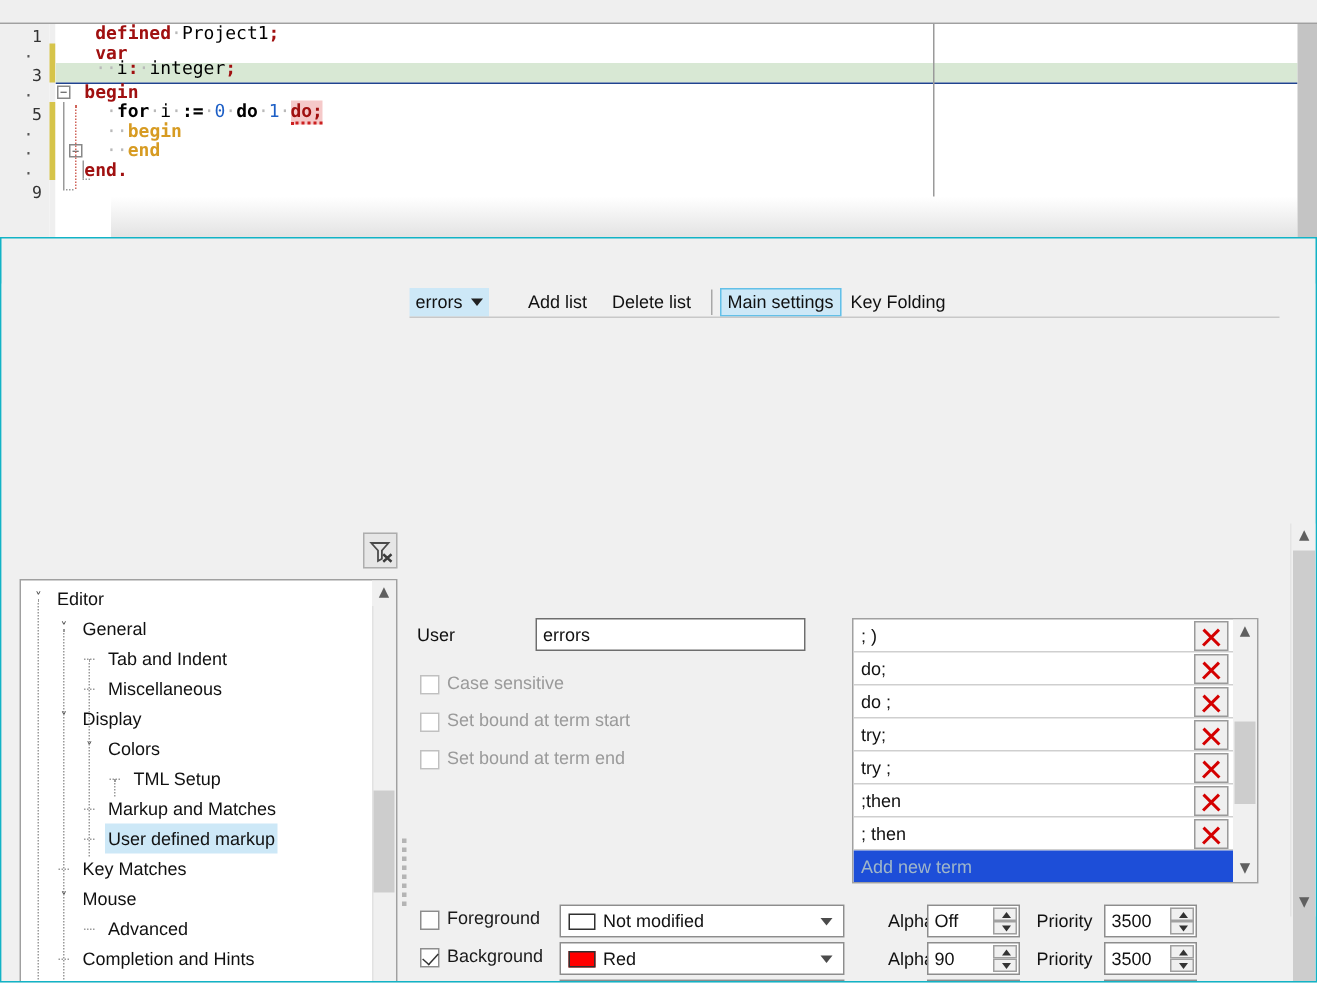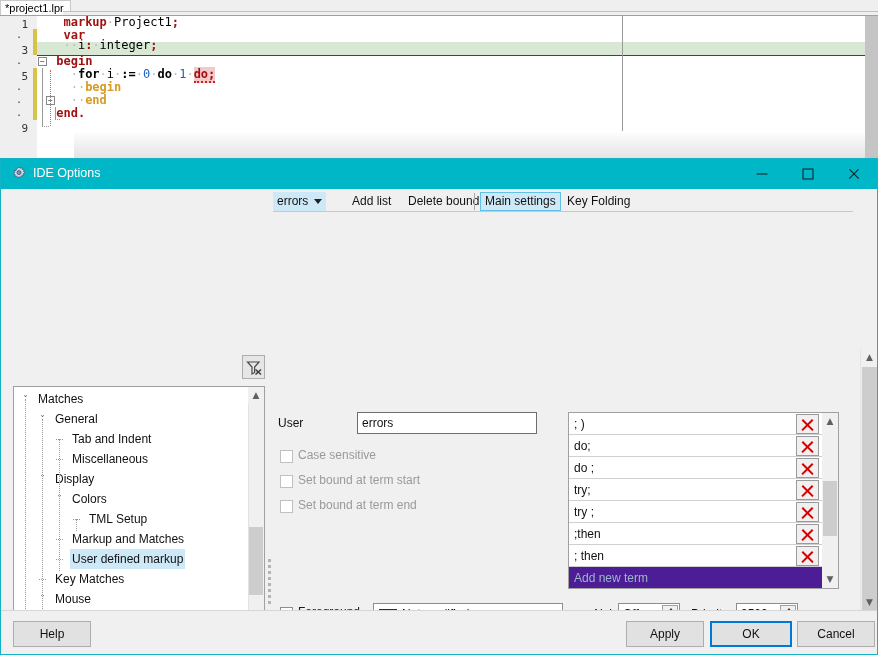--- a/index.html
+++ b/index.html
@@ -229,21 +229,21 @@
     position:absolute; left:567px; top:223px; width:271px; height:177px;
     background:#fff; border:1px solid #a0a0a0; overflow:hidden;
   }
   .term-row {
     position:absolute; left:0; width:254px; height:22px;
     border-bottom:1px solid #cfcfcf;
   }
   .term-row .tval {
     position:absolute; left:5px; top:4px; font-size:12px; color:#111;
   }
-  .term-row.newrow { background:#4c1d95; border-bottom:none;text-align:center; }
+  .term-row.newrow { background:#1d4ed8; border-bottom:none;text-align:center; }
   .term-row.newrow .tval { color:#9fb6c9; }
   .del-btn {
     position:absolute; left:227px; width:23px; height:20px;
     background:#f0f0f0; border:1px solid #9a9a9a;
   }
   .del-btn:before, .del-btn:after {
     content:""; position:absolute; left:3px; top:9px; width:15px; height:2.4px; background:#d40000;
   }
   .del-btn:before { transform:rotate(45deg); }
   .del-btn:after { transform:rotate(-45deg); }
@@ -307,26 +307,20 @@
   #btn-help { left:12px; width:78px; }
   #btn-apply { right:173px; width:78px; }
   #btn-ok { right:85px; width:82px; }
   #btn-cancel { right:2px; width:78px; }
 </style>
 </head>
 <body>
 
 <div id="ide-bg">
 
-  <div class="tabstrip">
-    <div class="tab">
-      <span>*project1.lpr</span>
-    </div>
-    <div class="tabrest"></div>
-  </div>
 
   <div id="editor">
 
     <div id="gutter">
       <div class="gutnum" style="top:2px">1</div>
       <div class="gutdot" style="top:15px">·</div>
       <div class="gutnum" style="top:28px">3</div>
       <div class="gutdot" style="top:41px">·</div>
       <div class="gutnum" style="top:54px">5</div>
       <div class="gutdot" style="top:67px">·</div>
@@ -348,86 +342,67 @@
       <div class="foldline" style="left:5px; top:52px; height:52px;"></div>
       <div class="foldline" style="left:5px; top:104px; height:6px;"></div>
       <div class="doth" style="left:5px; top:110px; width:7px;"></div>
       <div class="foldbox" style="left:1px; top:41px;">−</div>
       <div class="foldbox" style="left:9px; top:80px;">−</div>
       <div class="foldline" style="left:18px; top:91px; height:12px;"></div>
       <div class="doth" style="left:18px; top:103px; width:5px;"></div>
       <div class="guide-v" style="left:13px; top:54px; height:56px;"></div>
 
       <div class="codetext-wrap">
-        <div class="cline" style="top:0px">  <span class="k-res">markup</span><span class="k-dot">·</span><span class="k-id">Project1</span><span class="k-res">;</span></div>
+        <div class="cline" style="top:0px">  <span class="k-res">defined</span><span class="k-dot">·</span><span class="k-id">Project1</span><span class="k-res">;</span></div>
         <div class="cline" style="top:13px">  <span class="k-res">var</span></div>
         <div class="cline" style="top:23px">  <span class="k-dot">··</span><span class="k-id">i</span><span class="k-res">:</span><span class="k-dot">·</span><span class="k-id">integer</span><span class="k-res">;</span></div>
         <div class="cline" style="top:39px"> <span class="k-res">begin</span></div>
         <div class="cline" style="top:52px">   <span class="k-dot">·</span><span class="k-kw">for</span><span class="k-dot">·</span><span class="k-id">i</span><span class="k-dot">·</span><span class="k-kw">:=</span><span class="k-dot">·</span><span class="k-num">0</span><span class="k-dot">·</span><span class="k-kw">do</span><span class="k-dot">·</span><span class="k-num">1</span><span class="k-dot">·</span><span class="k-err">do;</span></div>
         <div class="cline" style="top:65px">   <span class="k-dot">··</span><span class="k-amber">begin</span></div>
         <div class="cline" style="top:78px">   <span class="k-dot">··</span><span class="k-amber">end</span></div>
         <div class="cline" style="top:91px"> <span class="k-res">end</span><span class="k-res">.</span></div>
       </div>
 
       <div id="ed-fade"></div>
     </div>
 
     <div id="ed-vscroll"></div>
   </div>
 </div>
 
 <div id="dialog">
 
-  <div id="titlebar">
-    <div class="tb-icon">
-      <svg width="16" height="16" viewBox="0 0 16 16">
-        <path d="M8 1.2 L9.4 2.2 L11 1.6 L11.4 3.4 L13.2 3.8 L12.6 5.4 L13.8 6.8 L12.2 7.8 L12.4 9.6 L10.6 9.8 L9.8 11.4 L8.2 10.8 L6.8 11.8 L5.8 10.3 L4 10.4 L4.1 8.6 L2.6 7.7 L3.7 6.4 L3.2 4.7 L5 4.4 L5.7 2.8 Z" fill="#c8d8e8" stroke="#52627a" stroke-width="0.9"></path>
-        <circle cx="8" cy="6.6" r="2" fill="#7d93ad" stroke="#3f5066" stroke-width="0.8"></circle>
-      </svg>
-    </div>
-    <div class="tb-title">IDE Options</div>
-
-    <div class="winbtn min">
-        <span class="glyph-min"></span>
-      </div>
-    <div class="winbtn max">
-        <span class="glyph-max"></span>
-      </div>
-    <div class="winbtn close">
-        <span class="glyph-x"></span>
-      </div>
-  </div>
 
   <div id="dlg-body">
 
     <div id="tabrow">
       <div class="combo-list">
         <span>errors</span>
         <span class="caret"></span>
       </div>
       <div class="topbtn" id="btn-addlist" style="left:75px">Add list</div>
-      <div class="topbtn" id="btn-dellist" style="left:131px">Delete bound</div>
+      <div class="topbtn" id="btn-dellist" style="left:131px">Delete list</div>
       <div id="tab-sep" style="left:201px"></div>
       <div class="topbtn active" style="left:207px">Main settings</div>
       <div class="topbtn" style="left:290px">Key Folding</div>
     </div>
     <div id="tabrow-underline"></div>
 
     <div id="filter-clear">
       <svg width="17" height="16" viewBox="0 0 17 16">
         <path d="M1.5 2 H13 L8.6 7 V12.5 L6 14 V7 Z" fill="none" stroke="#4a4a4a" stroke-width="1.2"></path>
         <path d="M9.5 9.5 L15 14.5 M15 9.5 L9.5 14.5" stroke="#3c3c3c" stroke-width="1.6" fill="none"></path>
       </svg>
     </div>
 
     <div id="tree-panel">
       <div id="tree-rows">
           <div class="tree-row" style="top:2px;left:0;">
             <span class="tw-exp" style="left:6px;top:5px">˅</span>
-            <span class="tlabel" style="position:absolute;left:22px;top:0;">Matches</span>
+            <span class="tlabel" style="position:absolute;left:22px;top:0;">Editor</span>
           </div>
           <div class="tree-row" style="top:22px;left:0;">
             <span class="tw-exp" style="left:23px;top:5px">˅</span>
             <span class="tlabel" style="position:absolute;left:39px;top:0;">General</span>
           </div>
           <div class="tree-row" style="top:42px;left:0;">
             <span class="tw-leafline" style="left:40px;top:5px">
               <span class="doth" style="left:2px;top:5px;width:7px"></span>
             </span>
             <span class="tlabel" style="position:absolute;left:56px;top:0;">Tab and Indent</span>
@@ -656,21 +631,15 @@
         <div class="cb-row" style="left:417px; top:516px;"></div>
         <div class="cb-row" style="left:549px; top:516px;"></div>
       </div>
 
     <div id="dlg-vscroll">
       <div class="arr up">▲</div>
       <div class="thumb"></div>
       <div class="arr down">▼</div>
     </div>
 
-    <div id="footer">
-      <div class="btn" id="btn-help">Help</div>
-      <div class="btn" id="btn-apply">Apply</div>
-      <div class="btn primary" id="btn-ok">OK</div>
-      <div class="btn" id="btn-cancel">Cancel</div>
-    </div>
 
   </div>
 </div>
 
 </body></html>

